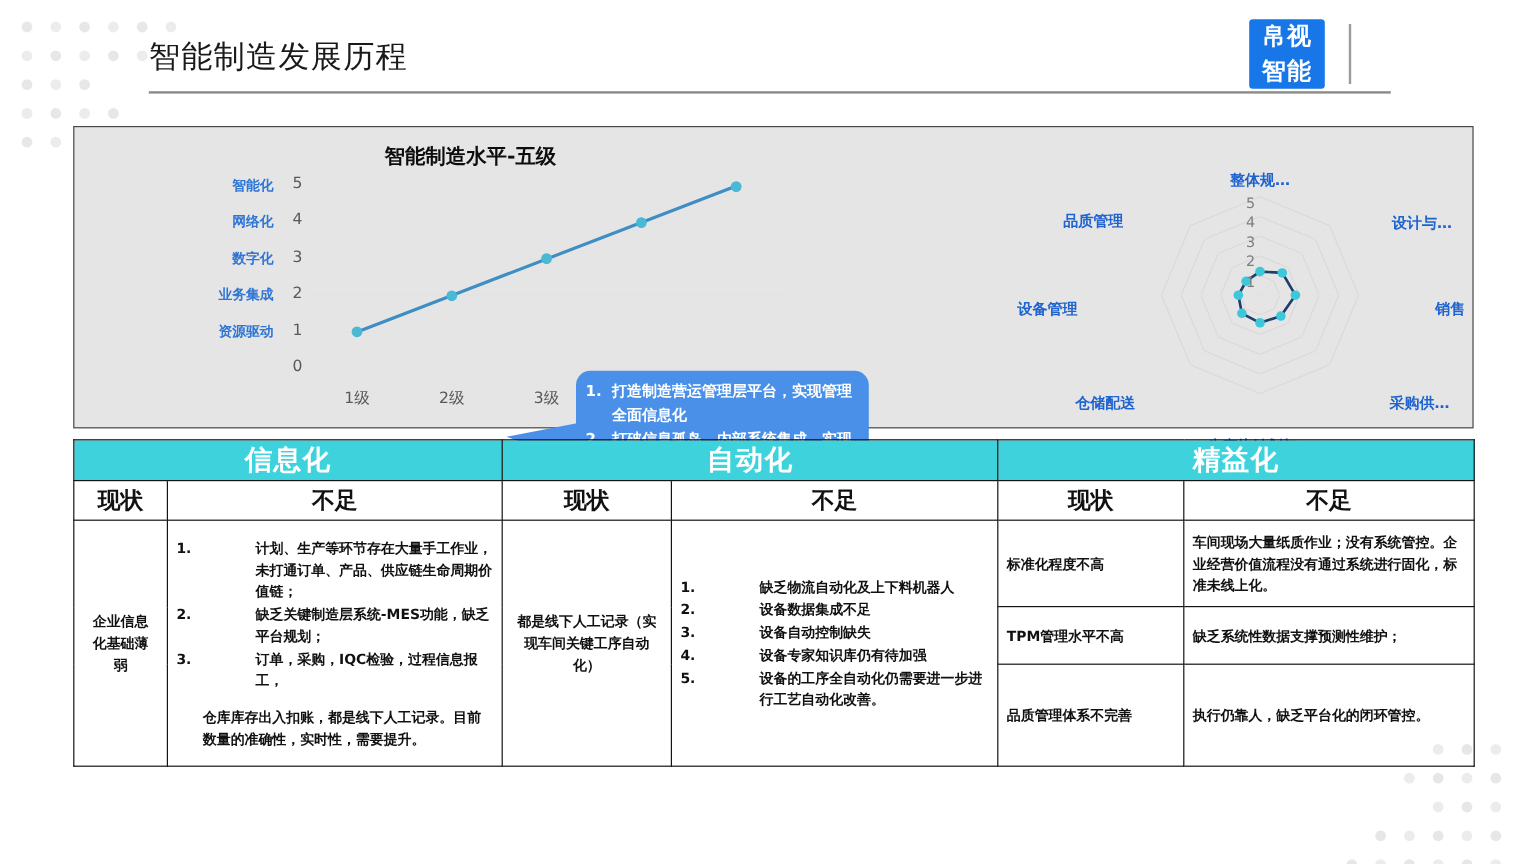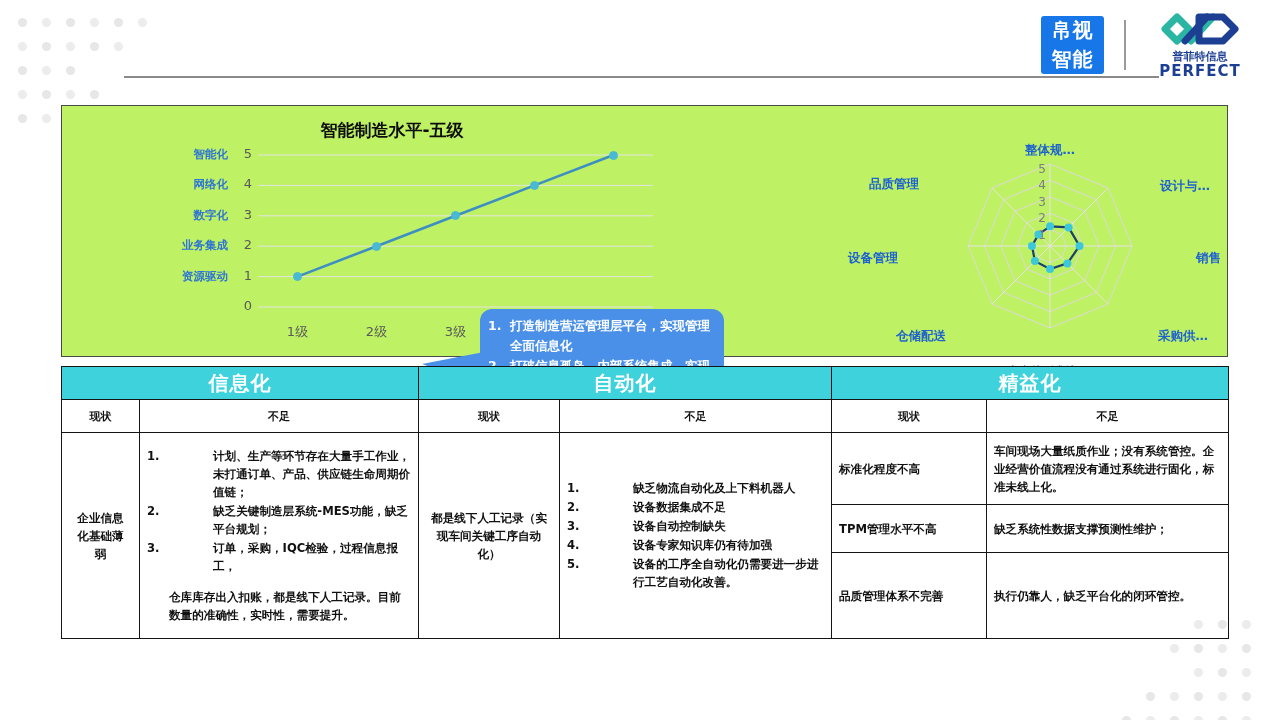--- a/index.html
+++ b/index.html
@@ -26,21 +26,21 @@
     display:flex;flex-direction:column;justify-content:center;
   }
   #logo-divider{position:absolute;left:1124px;top:20px;width:2px;height:50px;background:#9a9a9a;}
   #logo-perfect{position:absolute;left:1145px;top:12px;width:110px;height:66px;text-align:center;}
   #perfect-cn{font-size:11px;color:#1c3f94;font-weight:bold;letter-spacing:0px;line-height:12px;margin-top:1px;}
   #perfect-en{font-size:15px;color:#1c3f94;font-weight:bold;letter-spacing:1px;line-height:16px;}
 
   
   #charts-card{
     position:absolute;left:61px;top:105px;width:1167px;height:252px;
-    background:#bef264;border:1px solid #4a4a4a;box-sizing:border-box;z-index:4;
+    background:#e5e5e5;border:1px solid #4a4a4a;box-sizing:border-box;z-index:4;
   }
   .chart-title{
     position:absolute;font-size:17px;font-weight:bold;color:#0d0d0d;text-align:center;
   }
   #line-title{left:180px;top:13px;width:300px;}
   #radar-title{left:845px;top:11px;width:300px;}
 
   
   #line-chart{position:absolute;left:110px;top:35px;width:500px;height:210px;}
   .ylab{
@@ -75,25 +75,25 @@
   .rlab{position:absolute;font-size:12.5px;color:#1f63cf;font-weight:bold;white-space:nowrap;}
   .rtick{position:absolute;font-size:12px;color:#7d7d7d;text-align:right;width:16px;}
 
   
   #tbl{
     position:absolute;left:61px;top:366px;width:1167px;height:273px;
     border-collapse:collapse;z-index:4;table-layout:fixed;
   }
   #tbl td{border:1px solid #141414;vertical-align:middle;box-sizing:border-box;}
   .grp-head{
-    background:#3ed2dd;color:#ffffff;font-size:20px;font-weight:bold;
+    background:#3ed2dd;color:#ffffff;font-size:23px;font-weight:bold;
     text-align:center;height:33px;letter-spacing:1px;
   }
   .sub-head{
-    background:#fff;color:#111;font-size:11px;font-weight:bold;text-align:center;height:33px;
+    background:#fff;color:#111;font-size:19px;font-weight:bold;text-align:center;height:33px;
   }
   .cell{font-size:11.6px;color:#111;font-weight:bold;line-height:18px;padding:5px 7px;}
   .cell-c{text-align:center;}
   .list{margin:0;padding:0;list-style:none;}
   .li{display:flex;margin-bottom:1px;}
   .li-n{width:22px;flex:none;}
   .li-t{flex:1;margin-left:44px;}
   .gap{height:12px;}
 </style>
 </head>
@@ -139,38 +139,29 @@
     <div class="dot" style="left: 1242px; top: 692px;"></div>
     <div class="dot" style="left: 1122px; top: 716px;"></div>
     <div class="dot d2" style="left: 1146px; top: 716px;"></div>
     <div class="dot" style="left: 1170px; top: 716px;"></div>
     <div class="dot d2" style="left: 1194px; top: 716px;"></div>
     <div class="dot" style="left: 1218px; top: 716px;"></div>
     <div class="dot d2" style="left: 1242px; top: 716px;"></div>
   </div>
 
 <div id="header">
+  <div id="page-title">智能制造发展历程</div>
   <div id="title-rule"></div>
 
   <div id="logo-box">
     <span>帛视</span>
     <span>智能</span>
   </div>
   <div id="logo-divider"></div>
 
-  <div id="logo-perfect">
-    <svg width="78" height="34" viewBox="0 0 78 34">
-      <path d="M4 17 L16 5 L28 17 L16 29 Z" fill="none" stroke="#2bb6a3" stroke-width="7" stroke-linejoin="round"></path>
-      <path d="M30 29 L52 5" stroke="#2bb6a3" stroke-width="7" stroke-linecap="round"></path>
-      <path d="M38 5 L62 5 L74 17 L62 29 L38 29 Z" fill="none" stroke="#1c3f94" stroke-width="7" stroke-linejoin="round"></path>
-      <path d="M24 29 L46 5" stroke="#1c3f94" stroke-width="7" stroke-linecap="round"></path>
-    </svg>
-    <div id="perfect-cn">普菲特信息</div>
-    <div id="perfect-en">PERFECT</div>
-  </div>
 </div>
 
 <div id="charts-card">
 
   <div class="chart-title" id="line-title">智能制造水平-五级</div>
 
   <div id="line-chart">
     <svg id="lineSvg">
         <line x1="86" x2="481" y1="166" y2="166" stroke="#e3e3e3" stroke-width="1"></line>
         <line x1="86" x2="481" y1="135.6" y2="135.6" stroke="#e3e3e3" stroke-width="1"></line>
@@ -245,21 +236,21 @@
       <div class="rtick" style="left: 132px; top: 58.8px;">3</div>
       <div class="rtick" style="left: 132px; top: 75.2px;">2</div>
       <div class="rtick" style="left: 132px; top: 91.6px;">1</div>
       <div class="rlab" style="left: 152px; top: 6px; transform: translateX(-50%);">整体规…</div>
       <div class="rlab" style="left: 261.983px; top: 42.0172px;">设计与…</div>
       <div class="rlab" style="left: 298px; top: 114px;">销售</div>
       <div class="rlab" style="left: 259.983px; top: 191.983px; text-align: right;">采购供…</div>
       <div class="rlab" style="left: 152px; top: 228px; transform: translateX(-50%);">生产执针划与…</div>
       <div class="rlab" style="left: 48px; top: 191.983px; transform: translateX(-100%);">仓储配送</div>
       <div class="rlab" style="left: 0px; top: 114px; transform: translateX(-100%);">设备管理</div>
-      <div class="rlab" style="left: 21px; top: 40.0172px; transform: translateX(-100%);">品质管理</div>
+      <div class="rlab" style="left: 38px; top: 40.0172px; transform: translateX(-100%);">品质管理</div>
     </div>
 </div>
 
 <table id="tbl">
   <colgroup>
     <col style="width:78px">
       <col style="width:279px">
     <col style="width:141px">
       <col style="width:272px">
     <col style="width:155px">

